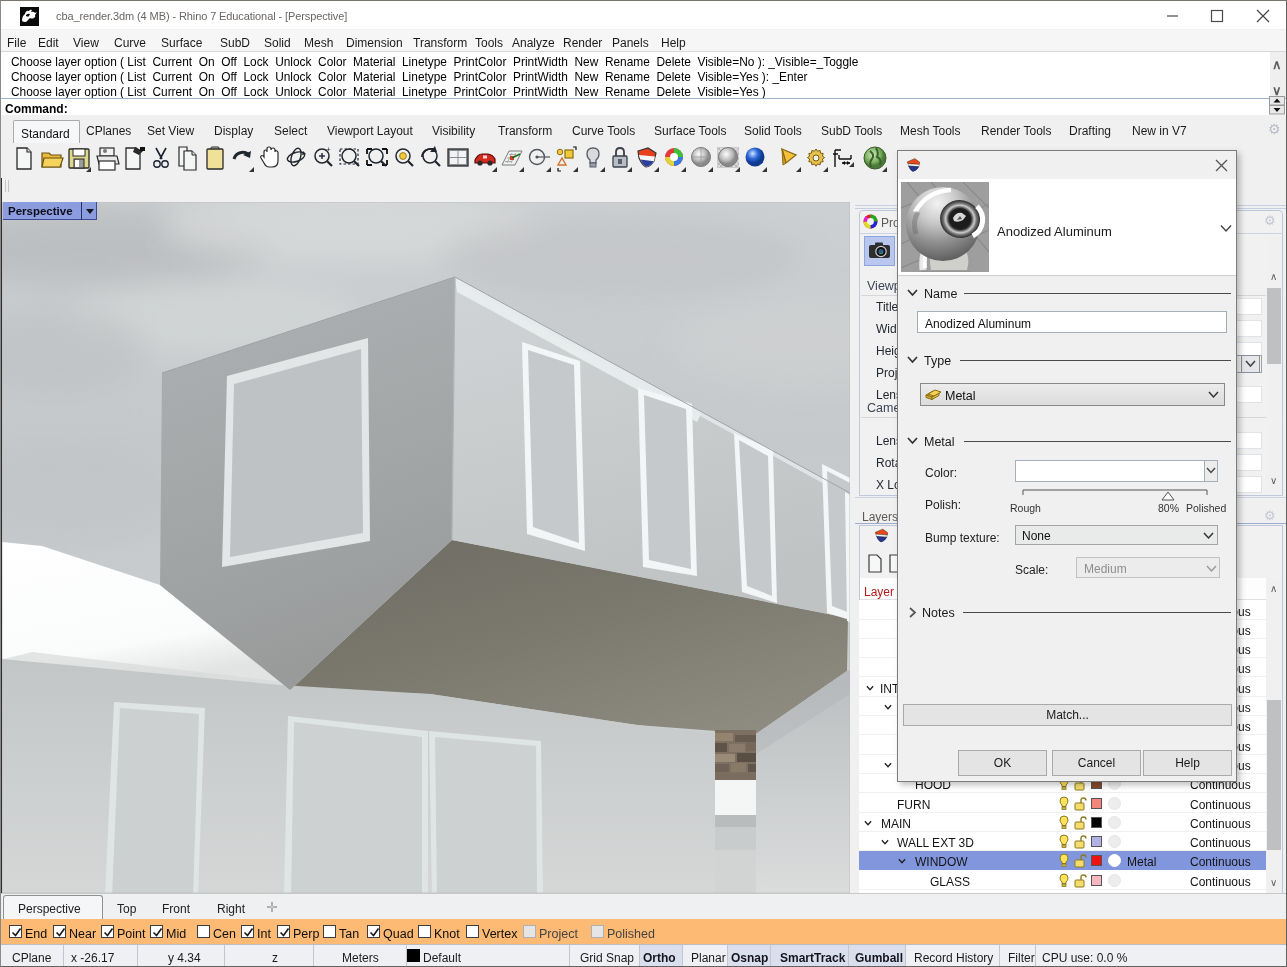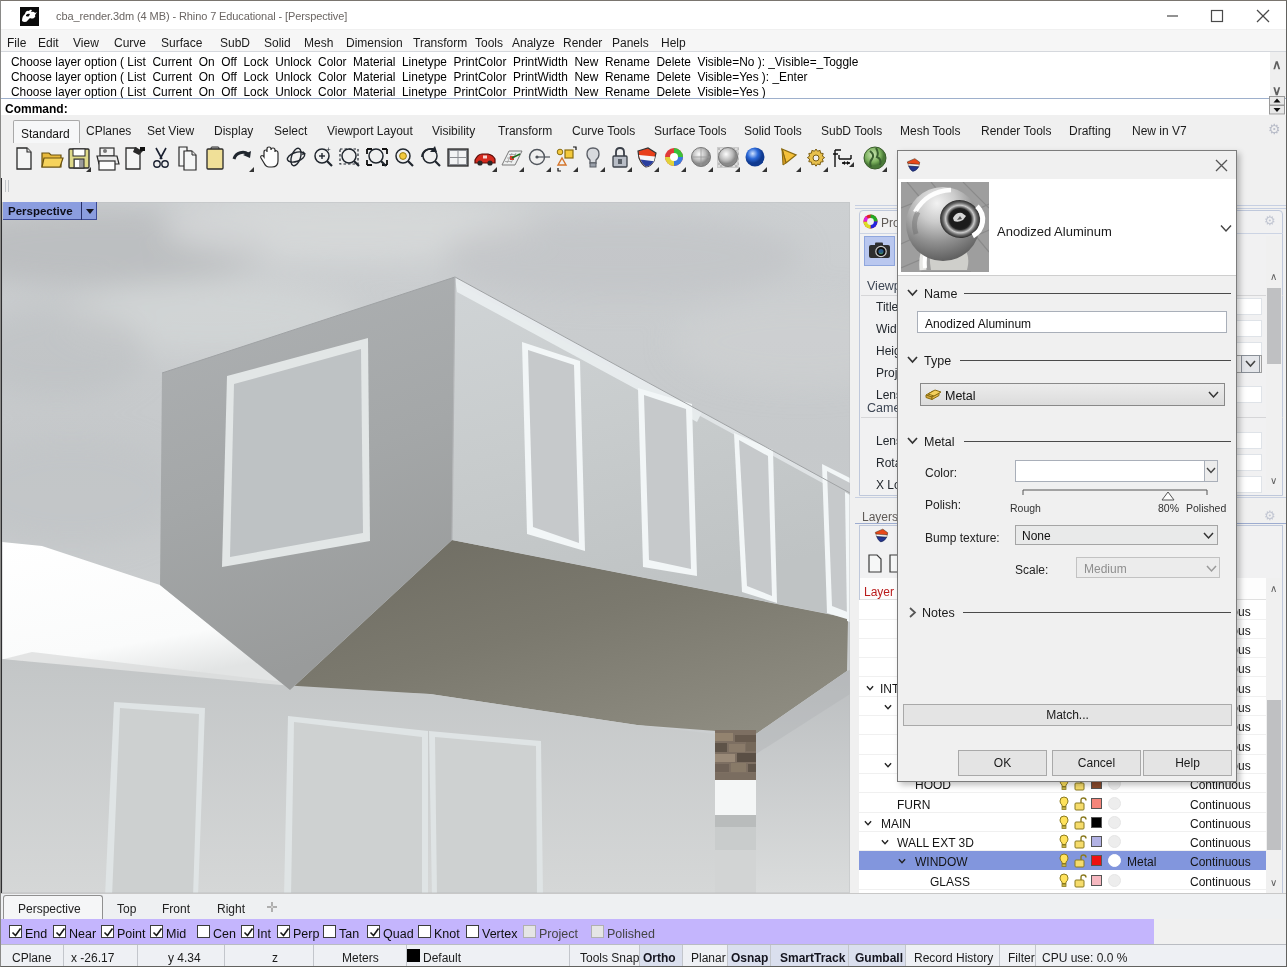--- a/index.html
+++ b/index.html
@@ -28,21 +28,21 @@
 .ticon{position:absolute;top:2px;width:26px;height:28px;}
 #vplabel{left:3px;top:202px;width:94px;height:18px;background:#8b9ddf;border-right:1px solid #3c4a96;border-bottom:1px solid #3c4a96;}
 #vplabel span{position:absolute;left:5px;top:3px;font-size:11.5px;font-weight:bold;color:#0c0c16;}
 #vplabel .sep{position:absolute;left:78px;top:0;width:1px;height:18px;background:#272f66;}
 #vplabel .arr{position:absolute;left:83px;top:7px;width:0;height:0;border-left:4px solid transparent;border-right:4px solid transparent;border-top:5px solid #16161e;}
 
 #vtabs{left:0;top:893px;width:1287px;height:26px;background:#eef0f2;border-top:1px solid #c8c8c8;}
 #vtab-active{left:3px;top:895px;width:100px;height:24px;background:#f5f6f7;border:1px solid #909090;border-bottom:none;border-radius:3px 3px 0 0;}
 .vtabtxt{top:902px;font-size:12px;color:#222;}
 
-#osnap{left:0;top:919px;width:1154px;height:25px;background:#c4b5fd;}
+#osnap{left:0;top:919px;width:1287px;height:25px;background:#fdba74;}
 .cb{position:absolute;top:6px;width:13px;height:13px;background:#fff;border:1px solid #3c3c3c;}
 .cb.dis{background:#e5e5e5;border-color:#b0b0b0;}
 .cb svg{position:absolute;left:0px;top:0px;}
 .cblab{position:absolute;top:8px;font-size:12.5px;color:#0f0f0f;}
 .cblab.dis{color:#444;}
 #sbar{left:0;top:944px;width:1287px;height:23px;background:#eef0f4;border-top:1px solid #b9bcc2;}
 .sseg{position:absolute;top:0;height:22px;border-right:1px solid #c3c6cc;}
 .stext{position:absolute;top:6px;font-size:12px;color:#1b1b1b;white-space:nowrap;}
 .stext.b{font-weight:bold;color:#14141e;}
 .shl{background:#dadfee;}
@@ -843,21 +843,21 @@
 <div class="sseg" style="left:314px;width:93px"></div>
 <div class="sseg" style="left:407px;width:163px"></div>
 <div class="sseg" style="left:570px;width:70px"></div>
 <div class="stext" style="left:12px">CPlane</div>
 <div class="stext" style="left:71px">x -26.17</div>
 <div class="stext" style="left:168px">y 4.34</div>
 <div class="stext" style="left:272px">z</div>
 <div class="stext" style="left:342px">Meters</div>
 <div class="abs" style="left:407px;top:4px;width:13px;height:13px;background:#000"></div>
 <div class="stext" style="left:423px">Default</div>
-<div class="stext" style="left:580px">Tools Snap</div>
+<div class="stext" style="left:580px">Grid Snap</div>
 <div class="sseg shl" style="left:640px;width:43px"></div>
 <div class="stext b" style="left:643px">Ortho</div>
 <div class="sseg" style="left:683px;width:45px"></div>
 <div class="stext" style="left:691px">Planar</div>
 <div class="sseg shl" style="left:728px;width:43px"></div>
 <div class="stext b" style="left:731px">Osnap</div>
 <div class="sseg shl" style="left:771px;width:78px"></div>
 <div class="stext b" style="left:780px">SmartTrack</div>
 <div class="sseg shl" style="left:849px;width:57px"></div>
 <div class="stext b" style="left:855px">Gumball</div>

